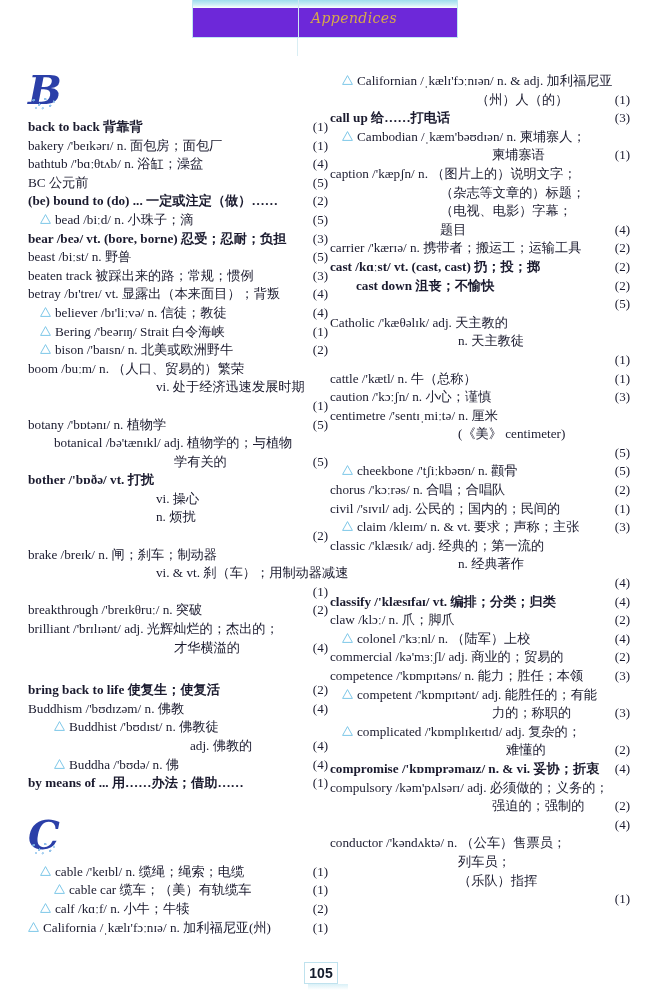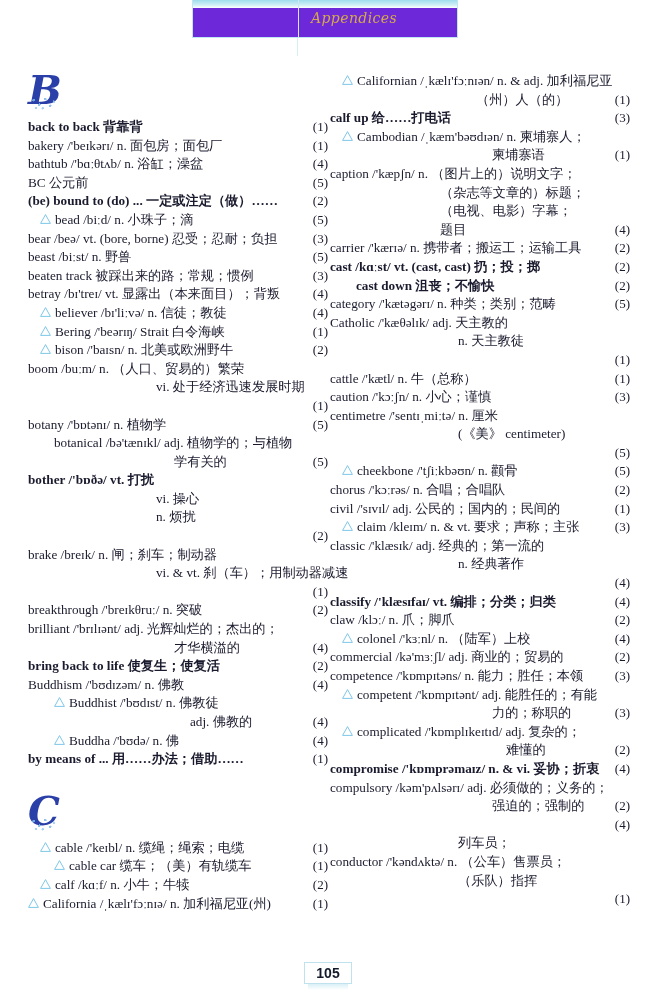--- a/index.html
+++ b/index.html
@@ -152,21 +152,21 @@
     border-bottom: 9px solid transparent;
     box-sizing: border-box;
   }
   .tri svg { display: block; }
 
   
   .footer-box {
     position: absolute;
     left: 304px;
     top: 962px;
-    width: 48px;
+    width: 34px;
     height: 22px;
     border: 1px solid #bfe2ee;
     box-sizing: border-box;
     background: #ffffff;
     display: flex;
     align-items: center;
     justify-content: center;
     font-family: "Liberation Sans", sans-serif;
     font-weight: bold;
     font-size: 14px;
@@ -217,21 +217,21 @@
         <span class="body" style="font-weight: bold;"><span class="entry-content">(be) bound to (do) ... 一定或注定（做）……</span></span>
         <span class="page">(2)</span>
       </div>
       <div class="line ind-1">
         <span class="body"><span class="tri"><svg width="11" height="10" viewBox="0 0 11 10">
               <polygon points="5.5,0.6 10.4,9.4 0.6,9.4" fill="none" stroke="#7ec7e8" stroke-width="1"></polygon>
             </svg></span><span class="entry-content">bead /biːd/ n. 小珠子；滴</span></span>
         <span class="page">(5)</span>
       </div>
       <div class="line ind-0">
-        <span class="body" style="font-weight: normal;"><span class="entry-content">bear /beə/ vt. (bore, borne) 忍受；忍耐；负担</span></span>
+        <span class="body" style="font-weight: bold;"><span class="entry-content">bear /beə/ vt. (bore, borne) 忍受；忍耐；负担</span></span>
         <span class="page">(3)</span>
       </div>
       <div class="line ind-0">
         <span class="body"><span class="entry-content">beast /biːst/ n. 野兽</span></span>
         <span class="page">(5)</span>
       </div>
       <div class="line ind-0">
         <span class="body"><span class="entry-content">beaten track  被踩出来的路；常规；惯例</span></span>
         <span class="page">(3)</span>
       </div>
@@ -297,21 +297,21 @@
         <span class="page">(2)</span>
       </div>
       <div class="line ind-0">
         <span class="body"><span class="entry-content">brilliant /'brɪlɪənt/ adj. 光辉灿烂的；杰出的；</span></span>
       </div>
       <div class="line ind-7">
         <span class="body"><span class="entry-content">才华横溢的</span></span>
         <span class="page">(4)</span>
       </div>
       <div class="line ind-0">
-        <span class="body" style="font-weight: bold;"><span class="entry-content">bring back to life  使复生；使复活</span></span>
+        <span class="body" style="font-weight: bold; margin-top: 24px;"><span class="entry-content">bring back to life  使复生；使复活</span></span>
         <span class="page">(2)</span>
       </div>
       <div class="line ind-0">
         <span class="body"><span class="entry-content">Buddhism /'bʊdɪzəm/ n. 佛教</span></span>
         <span class="page">(4)</span>
       </div>
       <div class="line ind-2">
         <span class="body"><span class="tri"><svg width="11" height="10" viewBox="0 0 11 10">
               <polygon points="5.5,0.6 10.4,9.4 0.6,9.4" fill="none" stroke="#7ec7e8" stroke-width="1"></polygon>
             </svg></span><span class="entry-content">Buddhist /'bʊdɪst/ n. 佛教徒</span></span>
@@ -369,21 +369,21 @@
       <div class="line ind-1">
         <span class="body"><span class="tri"><svg width="11" height="10" viewBox="0 0 11 10">
               <polygon points="5.5,0.6 10.4,9.4 0.6,9.4" fill="none" stroke="#7ec7e8" stroke-width="1"></polygon>
             </svg></span><span class="entry-content">Californian /ˌkælɪ'fɔːnɪən/ n. &amp; adj. 加利福尼亚</span></span>
       </div>
       <div class="line ind-7">
         <span class="body"><span class="entry-content">（州）人（的）</span></span>
         <span class="page">(1)</span>
       </div>
       <div class="line ind-0">
-        <span class="body" style="font-weight: bold;"><span class="entry-content">calf up  给……打电话</span></span>
+        <span class="body" style="font-weight: bold;"><span class="entry-content">call up  给……打电话</span></span>
         <span class="page">(3)</span>
       </div>
       <div class="line ind-1">
         <span class="body"><span class="tri"><svg width="11" height="10" viewBox="0 0 11 10">
               <polygon points="5.5,0.6 10.4,9.4 0.6,9.4" fill="none" stroke="#7ec7e8" stroke-width="1"></polygon>
             </svg></span><span class="entry-content">Cambodian /ˌkæm'bəʊdɪən/ n. 柬埔寨人；</span></span>
       </div>
       <div class="line ind-8">
         <span class="body"><span class="entry-content">柬埔寨语</span></span>
         <span class="page">(1)</span>
@@ -407,21 +407,20 @@
       </div>
       <div class="line ind-0">
         <span class="body" style="font-weight: bold;"><span class="entry-content">cast /kɑːst/ vt. (cast, cast) 扔；投；掷</span></span>
         <span class="page">(2)</span>
       </div>
       <div class="line ind-2">
         <span class="body" style="font-weight: bold;"><span class="entry-content">cast down  沮丧；不愉快</span></span>
         <span class="page">(2)</span>
       </div>
       <div class="line ind-0">
-        <span class="body"><span class="entry-content">category /'kætəgərɪ/ n. 种类；类别；范畴</span></span>
         <span class="page">(5)</span>
       </div>
       <div class="line ind-0">
         <span class="body"><span class="entry-content">Catholic /'kæθəlɪk/ adj. 天主教的</span></span>
       </div>
       <div class="line ind-6">
         <span class="body"><span class="entry-content">n. 天主教徒</span></span>
         <span class="page">(1)</span>
       </div>
       <div class="line ind-0">
@@ -513,25 +512,25 @@
       <div class="line ind-0">
         <span class="body"><span class="entry-content">compulsory /kəm'pʌlsərɪ/ adj. 必须做的；义务的；</span></span>
       </div>
       <div class="line ind-8">
         <span class="body"><span class="entry-content">强迫的；强制的</span></span>
         <span class="page">(2)</span>
       </div>
       <div class="line ind-0">
         <span class="page">(4)</span>
       </div>
+      <div class="line ind-0">
+        <span class="body"><span class="entry-content">conductor /'kəndʌktə/ n. （公车）售票员；</span></span>
+      </div>
       <div class="line ind-6">
         <span class="body"><span class="entry-content">列车员；</span></span>
-      </div>
-      <div class="line ind-0">
-        <span class="body"><span class="entry-content">conductor /'kəndʌktə/ n. （公车）售票员；</span></span>
       </div>
       <div class="line ind-6">
         <span class="body"><span class="entry-content">（乐队）指挥</span></span>
         <span class="page">(1)</span>
       </div>
     </div>
 </div>
 
 <div class="footer-shadow"></div>
 <div class="footer-box">

